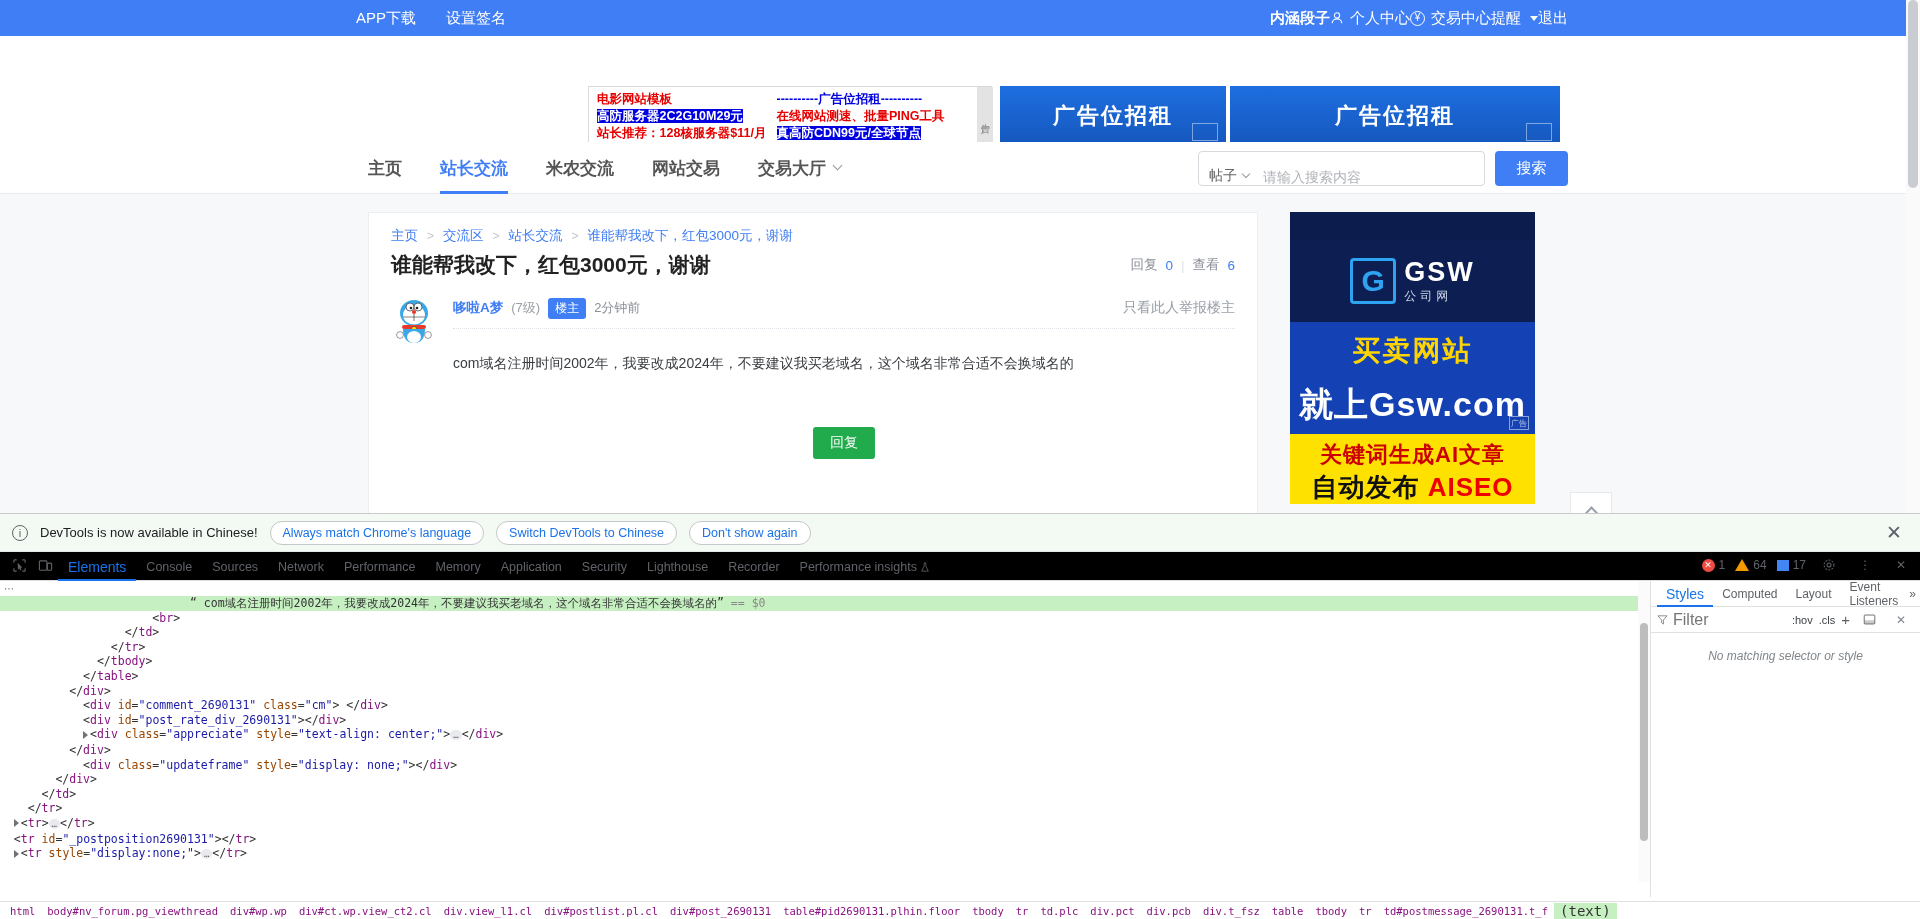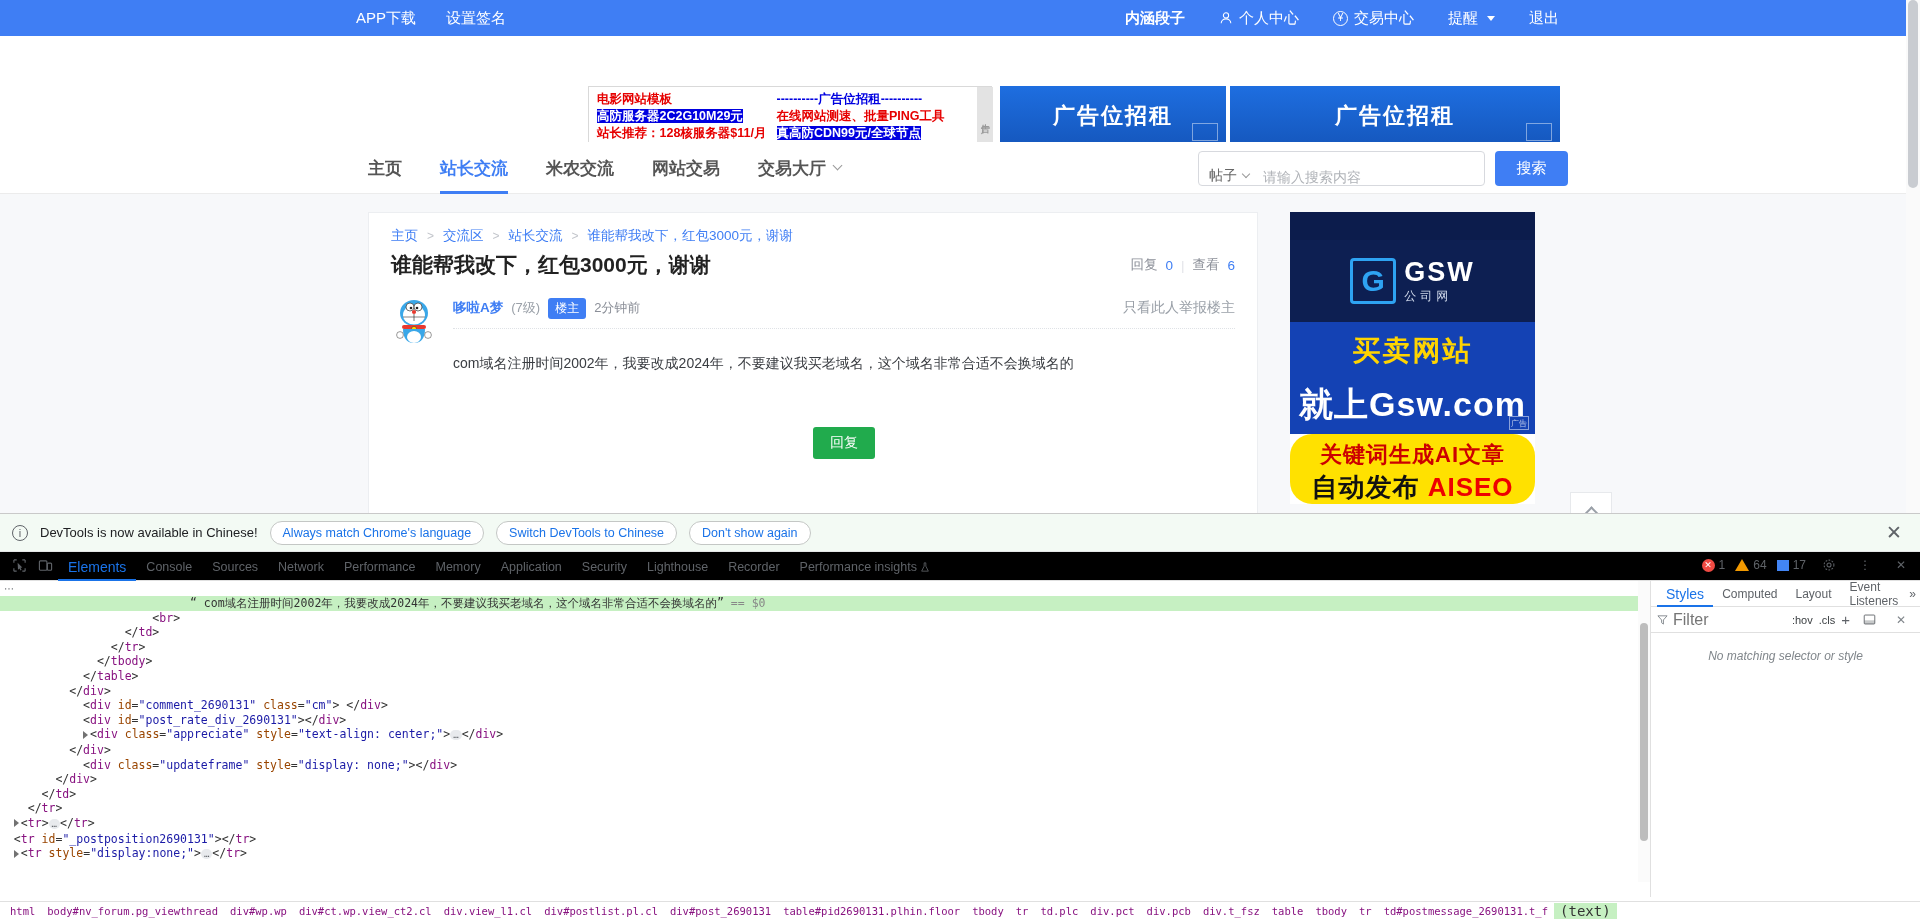--- a/index.html
+++ b/index.html
@@ -10,21 +10,21 @@
   }
   
   #page { position: absolute; left:0; top:0; width:1920px; height:513px; overflow:hidden; background:#fde047; }
 
   
   .topbar {
     height: 36px; background:#3f7ef4; color:#fff;
     display:flex; align-items:center; font-size:15px; position:relative;
   }
   .topbar-left { position:absolute; left:356px; display:flex; gap:30px; align-items:center; }
-  .topbar-right { position:absolute; right:361px; display:flex; gap:34px; align-items:center; }
+  .topbar-right { position:absolute; right:352px; display:flex; align-items:center; }
   .topbar a, .topbar span.tb { color:#fff; text-decoration:none; cursor:pointer; display:flex; align-items:center; gap:6px;}
   .tb-strong { font-weight:bold; }
   .caret { display:inline-block; border-left:4px solid transparent; border-right:4px solid transparent; border-top:5px solid #fff; margin-left:3px; }
   .circ-icon { display:inline-block; width:15px; height:15px; border:1.4px solid #fff; border-radius:50%; font-size:10px; line-height:12px; text-align:center; }
 
   
   .header-wrap { background:#fff; height:106px; position:relative; border-bottom:0px; }
   .logo { position:absolute; left:370px; top:56px; font-size:40px; font-weight:bold; letter-spacing:-2px;margin-top:43px; }
   .logo .l1 { color:#e8392f; font-style:italic; font-family:"DejaVu Sans", sans-serif; }
   .logo .l2 { color:#444; font-size:26px; font-weight:bold; font-style:italic; }
@@ -91,21 +91,21 @@
   
   .side-ad { position:absolute; left:1290px; top:18px; width:245px; background:#fff; }
   .sa-1 { height:28px; background:#0c1c4c; }
   .sa-2 { height:82px; background:#0d1f52; display:flex; align-items:center; justify-content:center; gap:8px;}
   .gsw-mark { width:46px; height:46px; border:3px solid #2ea3f2; color:#2ea3f2; font-size:30px; font-weight:bold; display:flex; align-items:center; justify-content:center; border-radius:4px;}
   .gsw-t1 { color:#fff; font-size:27px; font-weight:bold; letter-spacing:2px;}
   .gsw-t2 { color:#cfd8ea; font-size:12px; letter-spacing:4px;}
   .sa-3 { height:112px; background:#1442b4; text-align:center; padding-top:10px; position:relative;}
   .sa-3 .r1 { color:#ffd400; font-size:28px; font-weight:bold; letter-spacing:2px;}
   .sa-3 .r2 { color:#fff; font-size:34px; font-weight:bold; letter-spacing:1px; margin-top:12px;}
-  .sa-4 { height:70px; background:#ffe100; text-align:center; padding-top:6px; overflow:hidden;border-radius:22px;}
+  .sa-4 { height:70px; background:#ffe100; text-align:center; padding-top:6px; overflow:hidden;}
   .sa-4 .r1 { color:#c00; font-size:22px; font-weight:bold; letter-spacing:1px;}
   .sa-4 .r2 { color:#111; font-size:26px; font-weight:bold; letter-spacing:1px; }
   .sa-4 .r2 .ai { color:#e00; }
   .ad-corner { position:absolute; right:6px; bottom:4px; width:20px; height:14px; border:1px solid rgba(255,255,255,.5); color:rgba(255,255,255,.7); font-size:8px; text-align:center; line-height:13px;}
 
   .scroll-arrows { position:absolute; left:1570px; top:298px; width:42px; }
   .arrow-btn { width:42px; height:42px; background:#fff; border:1px solid #e7e9ec; display:flex; align-items:center; justify-content:center; cursor:pointer; }
   .chev { width:13px; height:13px; border-left:2px solid #9aa0a8; border-top:2px solid #9aa0a8; }
   .chev.up { transform:rotate(45deg); margin-top:5px;}
 

